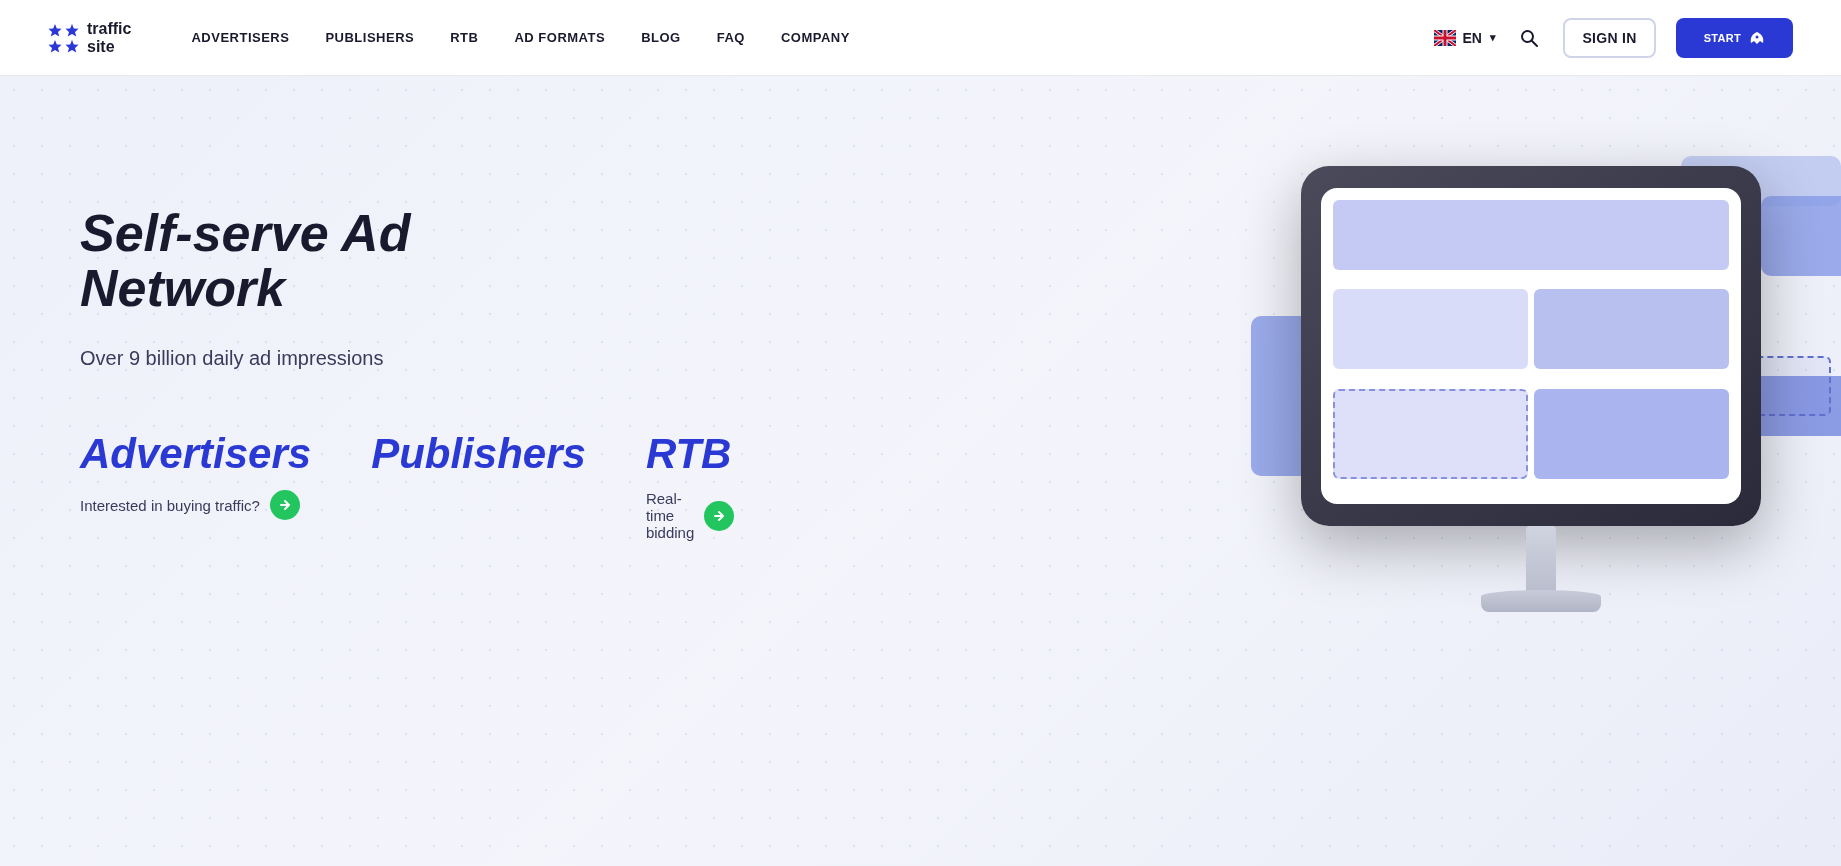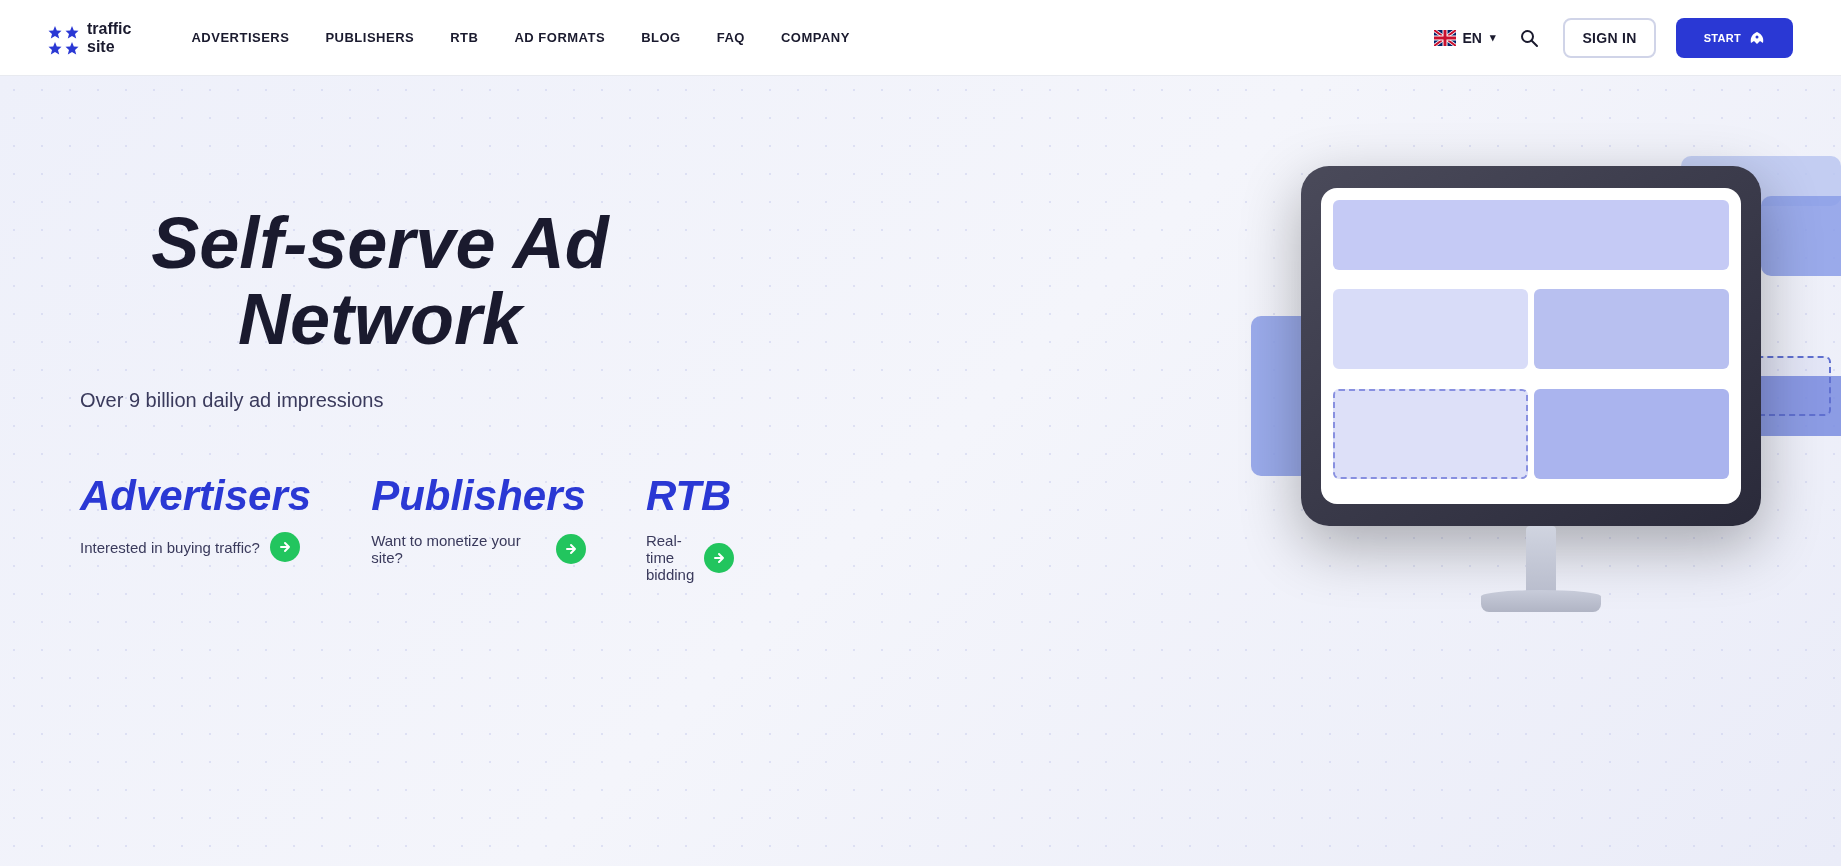--- a/index.html
+++ b/index.html
@@ -17,21 +17,21 @@
       align-items: center;
       padding: 0 48px;
       height: 76px;
       border-bottom: 1px solid #e8eaf0;
       position: relative;
       z-index: 10;
     }
 
     .logo-wrap {
       display: flex;
-      align-items: flex-end;
+      align-items: center;
       gap: 8px;
       text-decoration: none;
       margin-right: 60px;
     }
 
     .logo-stars {
       display: flex;
       flex-direction: column;
       gap: 2px;
     }
@@ -143,27 +143,26 @@
     }
 
     .hero-left {
       position: relative;
       z-index: 2;
       max-width: 600px;
       padding-top: 30px;
     }
 
     .hero-title {
-      font-size: 72px;
+      font-size: 52px;
       font-weight: 900;
       color: #1a1a2e;
       line-height: 1.05;
       margin-bottom: 32px;
       font-style: italic;
-      text-align: center;
     }
 
     .hero-subtitle {
       font-size: 20px;
       color: #3a3a5c;
       margin-bottom: 60px;
       font-weight: 400;
     }
 
     .hero-cards {
@@ -477,28 +476,20 @@
           <div class="arrow-circle">
             <svg width="14" height="14" viewBox="0 0 14 14" fill="none">
               <path d="M3 7H11M11 7L7 3M11 7L7 11" stroke="white" stroke-width="2" stroke-linecap="round" stroke-linejoin="round"></path>
             </svg>
           </div>
         </div>
       </div>
 
       <div class="hero-card">
         <a href="#" class="hero-card-title">Publishers</a>
-        <div class="hero-card-desc">
-          <span>Want to monetize your site?</span>
-          <div class="arrow-circle">
-            <svg width="14" height="14" viewBox="0 0 14 14" fill="none">
-              <path d="M3 7H11M11 7L7 3M11 7L7 11" stroke="white" stroke-width="2" stroke-linecap="round" stroke-linejoin="round"></path>
-            </svg>
-          </div>
-        </div>
       </div>
 
       <div class="hero-card">
         <a href="#" class="hero-card-title">RTB</a>
         <div class="hero-card-desc">
           <span>Real-time bidding</span>
           <div class="arrow-circle">
             <svg width="14" height="14" viewBox="0 0 14 14" fill="none">
               <path d="M3 7H11M11 7L7 3M11 7L7 11" stroke="white" stroke-width="2" stroke-linecap="round" stroke-linejoin="round"></path>
             </svg>

